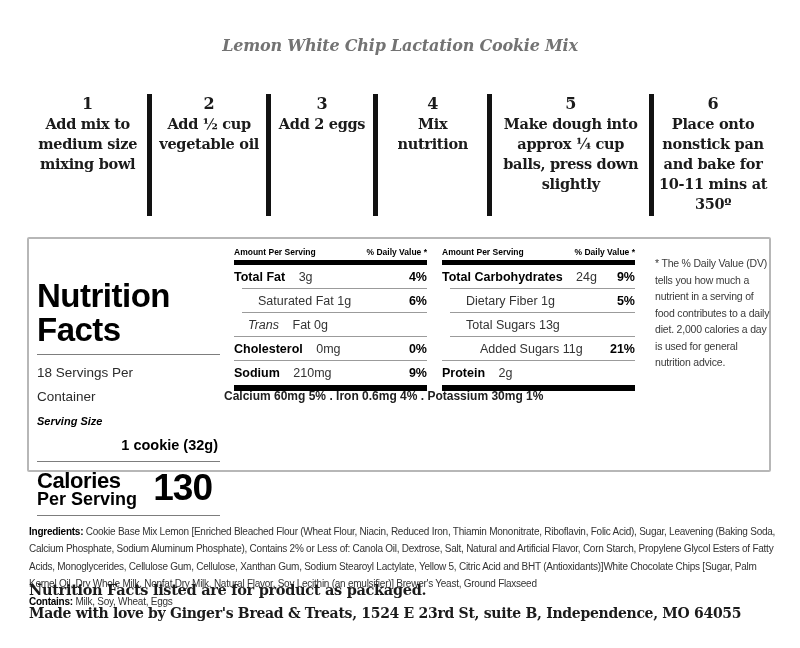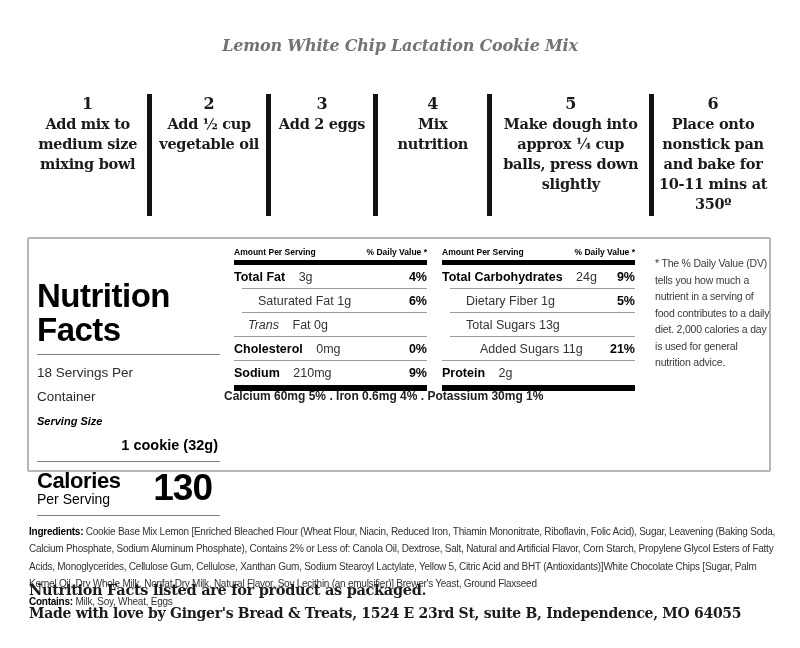--- a/index.html
+++ b/index.html
@@ -38,21 +38,21 @@
   .nf-left { position:absolute; left:8px; top:8px; width:183px;margin-top:32px; }
   .nf-heading { font-weight:bold; color:#000; font-size:33px; line-height:34px; letter-spacing:-0.5px; }
   .hr { height:1px; background:#7d7d7d; }
   .hr-a { margin:7px 0 6px 0; }
   .servings-line { font-size:13.5px; color:#2b2b2b; line-height:24px; }
   .serving-size-label { font-weight:bold; color:#000; font-size:11px; line-height:24px;font-style:italic; }
   .serving-size-value { font-weight:bold; color:#000; font-size:14.5px; line-height:24px; text-align:right; padding-right:2px; }
   .hr-b { margin:4px 0 0 0; }
   .calories-row { display:flex; justify-content:space-between; align-items:center; padding:5px 8px 4px 0; }
   .calories-label { font-weight:bold; color:#000; font-size:22px; line-height:21px; letter-spacing:-0.4px; }
-  .calories-sub { font-weight:normal; color:#000; font-size:14px; line-height:16px; }
+  .calories-sub { font-weight:bold; color:#000; font-size:18px; line-height:16px; }
   .calories-value { font-weight:bold; color:#000; font-size:37px; letter-spacing:-1px; }
   .hr-c { margin:2px 0 0 0; }
 
   .nf-table { position:absolute; top:8px; width:193px; }
   .nf-table.left { left:205px; }
   .nf-table.right { left:413px; }
   .nf-thead { display:flex; justify-content:space-between; font-weight:bold; color:#000; font-size:8.5px; padding-bottom:3px; }
   .thick-bar { height:5px; background:#000; }
   .thick-bar.bottom { height:6px; margin-top:1px; }
   .nrow { display:flex; justify-content:space-between; align-items:baseline; font-size:12.5px; padding:5px 0 4px 0; }

